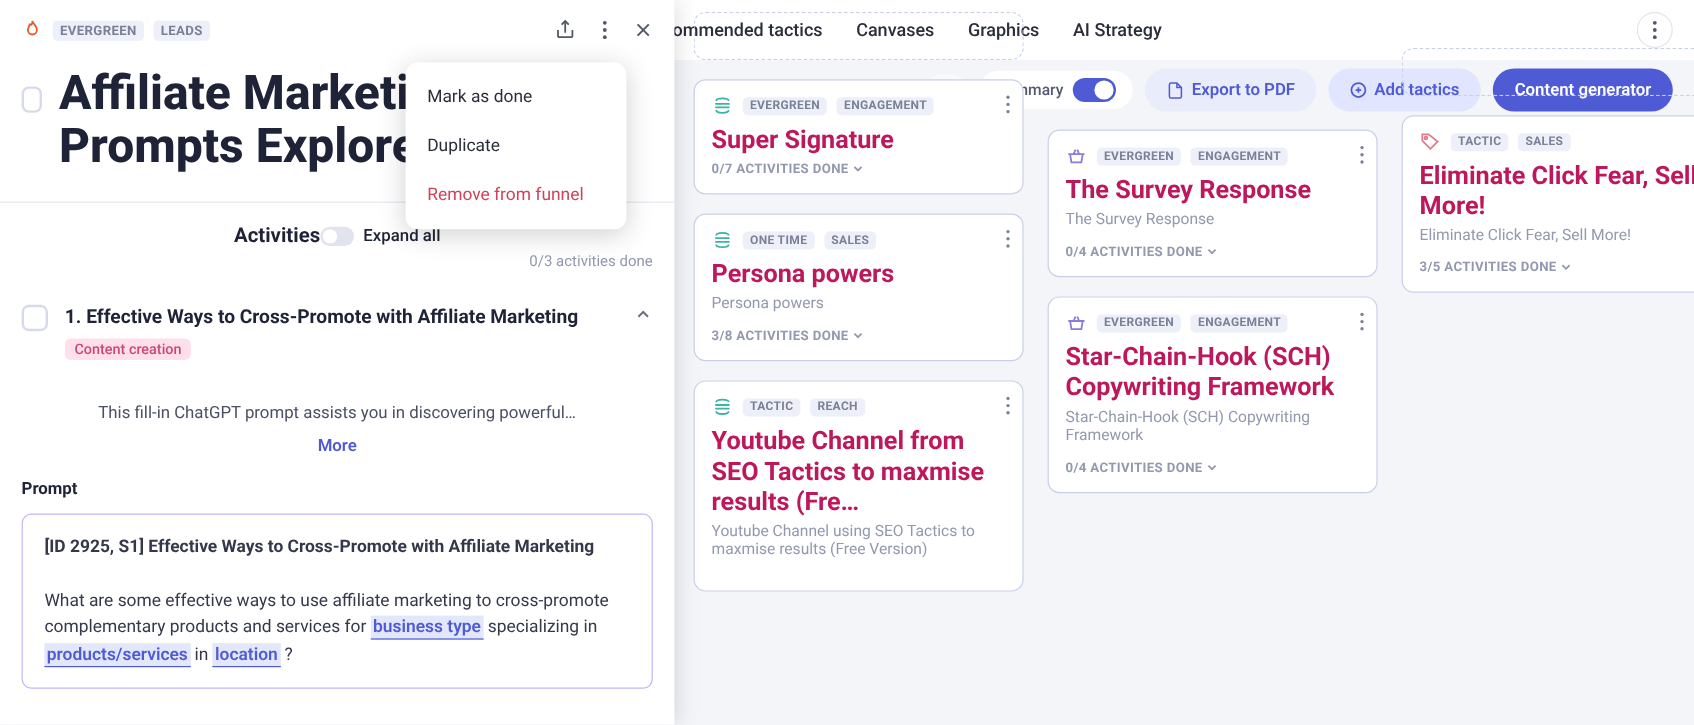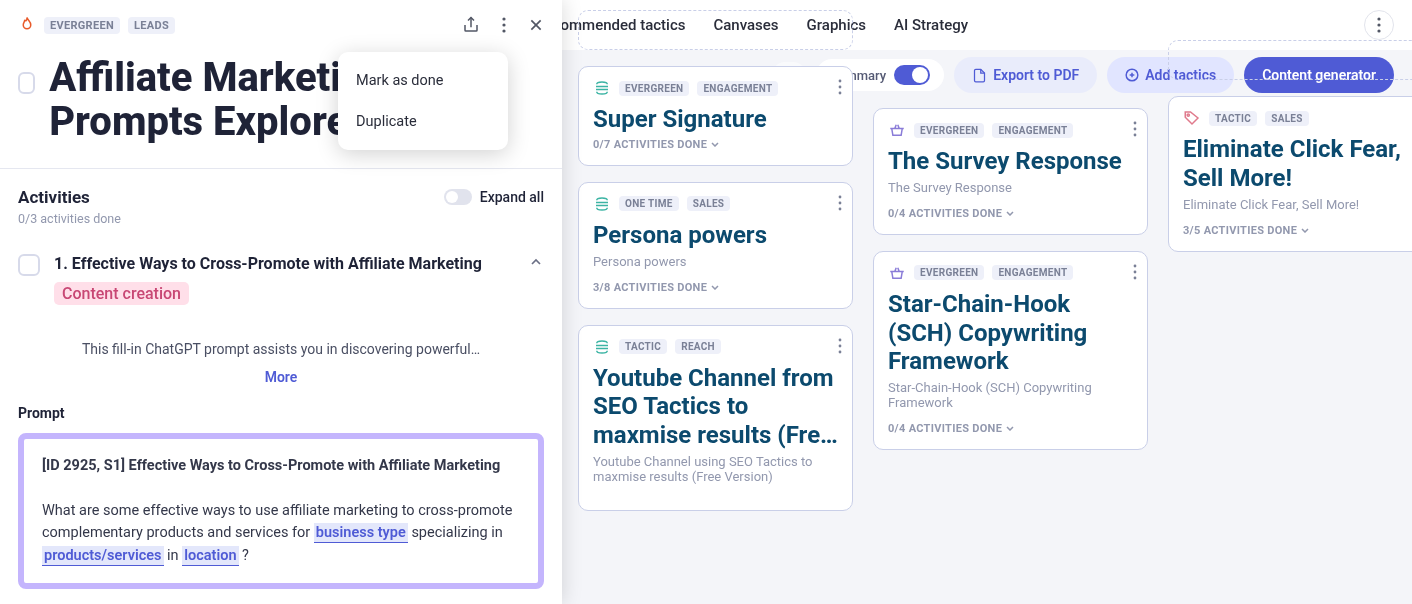--- a/index.html
+++ b/index.html
@@ -20,59 +20,59 @@
 .btn-light { background: #e1e5ff; color: #4f5bd5; }
 .btn-primary { background: #4f5bd5; color: #fff; justify-content: center; }
 
 .board { display: flex; gap: 20px; padding: 0 18px; position: absolute; top: 100px; left: 560px; height: 504px; }
 .col { width: 275px; display: flex; flex-direction: column; gap: 16px; }
 .card { background: #fff; border: 1.5px solid #c9cfe8; border-radius: 10px; padding: 12px 14px 14px; position: relative; }
 .card-tags { display: flex; align-items: center; gap: 8px; margin-bottom: 8px; }
 .tag-icon { width: 18px; height: 18px; }
 .tag { background: #eef0f9; color: #7a8096; font-size: 10px; font-weight: 700; padding: 2px 6px; border-radius: 4px; letter-spacing: 0.3px; }
 .card-kebab { position: absolute; top: 12px; right: 10px; cursor: pointer; color: #7a8096; }
-.card-title { color: #0c4a6e; font-size: 24px; font-weight: 700; line-height: 1.2; margin-bottom: 4px; }
+.card-title { color: #be185d; font-size: 21px; font-weight: 700; line-height: 1.2; margin-bottom: 4px; }
 .card-sub { color: #9298ae; font-size: 13px; margin-bottom: 12px; }
 .card-stat { color: #9298ae; font-size: 11px; font-weight: 700; letter-spacing: 0.3px; display: flex; align-items: center; gap: 4px; }
 .card-ghost { background: transparent; border: 1.5px dashed #c9cfe8; height: 40px; }
 
 .drawer { position: absolute; left: 0; top: 0; width: 562px; height: 604px; background: #fff; box-shadow: 2px 0 18px rgba(0,0,0,0.13); z-index: 10; overflow: hidden; }
 .dr-head { height: 50px; display: flex; align-items: center; padding: 0 18px; gap: 8px; }
 .dr-head .tag { font-size: 11px; }
 .fire { width: 18px; height: 18px; color: #e85a2a; }
 .dr-actions { margin-left: auto; display: flex; gap: 22px; align-items: center; color: #525765; }
 .dr-title-row { display: flex; align-items: flex-start; gap: 14px; padding: 6px 18px 0; }
 .check { width: 22px; height: 22px; border-radius: 6px; border: 2px solid #d7daea; margin-top: 16px; cursor: pointer; }
 .dr-title { font-size: 40px; font-weight: 800; color: #1f2337; line-height: 1.1; }
 .hr { border: none; border-top: 1px solid #e5e7f0; margin: 24px 0 0; }
 
-.act-head { display: flex; align-items: center; justify-content: space-between; padding: 18px 18px 4px; }
+.act-head { display: flex; align-items: center; justify-content: center; padding: 18px 18px 4px; }
 .act-head h3 { font-size: 17px; font-weight: 700; color: #1f2337; }
-.act-sub { font-size: 12.5px; color: #9298ae; padding: 0 18px 14px; }
+.act-sub { font-size: 12.5px; color: #9298ae; padding: 0 18px 14px; text-align: right; }
 .expand { display: flex; align-items: center; gap: 8px; font-size: 14px; color: #1f2337; font-weight: 500; }
 .expand-switch { width: 28px; height: 16px; background: #e1e3ed; border-radius: 999px; position: relative; cursor: pointer; }
 .expand-switch::after { content: ''; position: absolute; left: 2px; top: 2px; width: 12px; height: 12px; border-radius: 50%; background: #fff; }
 
 .activity { padding: 14px 18px; }
 .activity-row { display: flex; align-items: flex-start; gap: 14px; }
 .activity-title { font-size: 16px; font-weight: 700; color: #1f2337; flex: 1; }
 .chev { cursor: pointer; color: #6a6f85; }
-.chip { display: inline-block; background: #ffdfe9; color: #c84774; font-size: 16px; font-weight: 500; padding: 2px 8px; border-radius: 5px; margin-top: 6px; margin-left: 36px; }
+.chip { display: inline-block; background: #ffdfe9; color: #c84774; font-size: 12px; font-weight: 500; padding: 2px 8px; border-radius: 5px; margin-top: 6px; margin-left: 36px; }
 
 .desc-row { display: flex; align-items: center; gap: 12px; padding: 22px 18px 0; flex-direction: column; }
 .desc { font-size: 14px; color: #4a4f63; flex: 1; }
 .more { color: #4f5bd5; font-weight: 600; font-size: 14px; cursor: pointer; }
 
 .prompt-sec { padding: 20px 18px 0; }
 .prompt-label { font-size: 14px; font-weight: 700; color: #1f2337; margin-bottom: 12px; }
-.prompt-box { border: 6px solid #c4b5fd; border-radius: 8px; padding: 16px 18px; font-size: 14.5px; color: #34384a; line-height: 1.55; }
+.prompt-box { border: 1px solid #c4b5fd; border-radius: 8px; padding: 16px 18px; font-size: 14.5px; color: #34384a; line-height: 1.55; }
 .prompt-box strong { font-weight: 700; }
 .var { background: #e3e7fb; color: #4f5bd5; font-weight: 600; padding: 1px 2px; border-bottom: 1px solid #4f5bd5; cursor: pointer; }
 
-.menu { position: absolute; top: 52px; left: 338px; width: 170px; background: #fff; border-radius: 10px; box-shadow: 0 4px 22px rgba(0,0,0,0.18); padding: 8px 0; z-index: 50; }
+.menu { position: absolute; top: 52px; left: 338px; width: 184px; background: #fff; border-radius: 10px; box-shadow: 0 4px 22px rgba(0,0,0,0.18); padding: 8px 0; z-index: 50; }
 .menu-item { padding: 12px 18px; font-size: 14.5px; color: #2a2d3a; cursor: pointer; }
 .menu-item.danger { color: #d0425a; }
 
 svg { display: block; }
 .k3 { width: 4px; height: 16px; }
 </style>
 </head>
 <body>
 
 <div class="topbar">
@@ -330,13 +330,14 @@
     <div class="prompt-box">
       <strong>[ID 2925, S1] Effective Ways to Cross-Promote with Affiliate Marketing</strong><br><br>
       <span>What are some effective ways to use affiliate marketing to cross-promote complementary products and services for </span><span class="var">business type</span><span> specializing in </span><span class="var">products/services</span><span> in </span><span class="var">location</span><span> ?</span>
     </div>
   </div>
 </div>
 
 <div class="menu">
   <div class="menu-item">Mark as done</div>
   <div class="menu-item">Duplicate</div>
+  <div class="menu-item danger">Remove from funnel</div>
 </div>
 
 </body></html>

